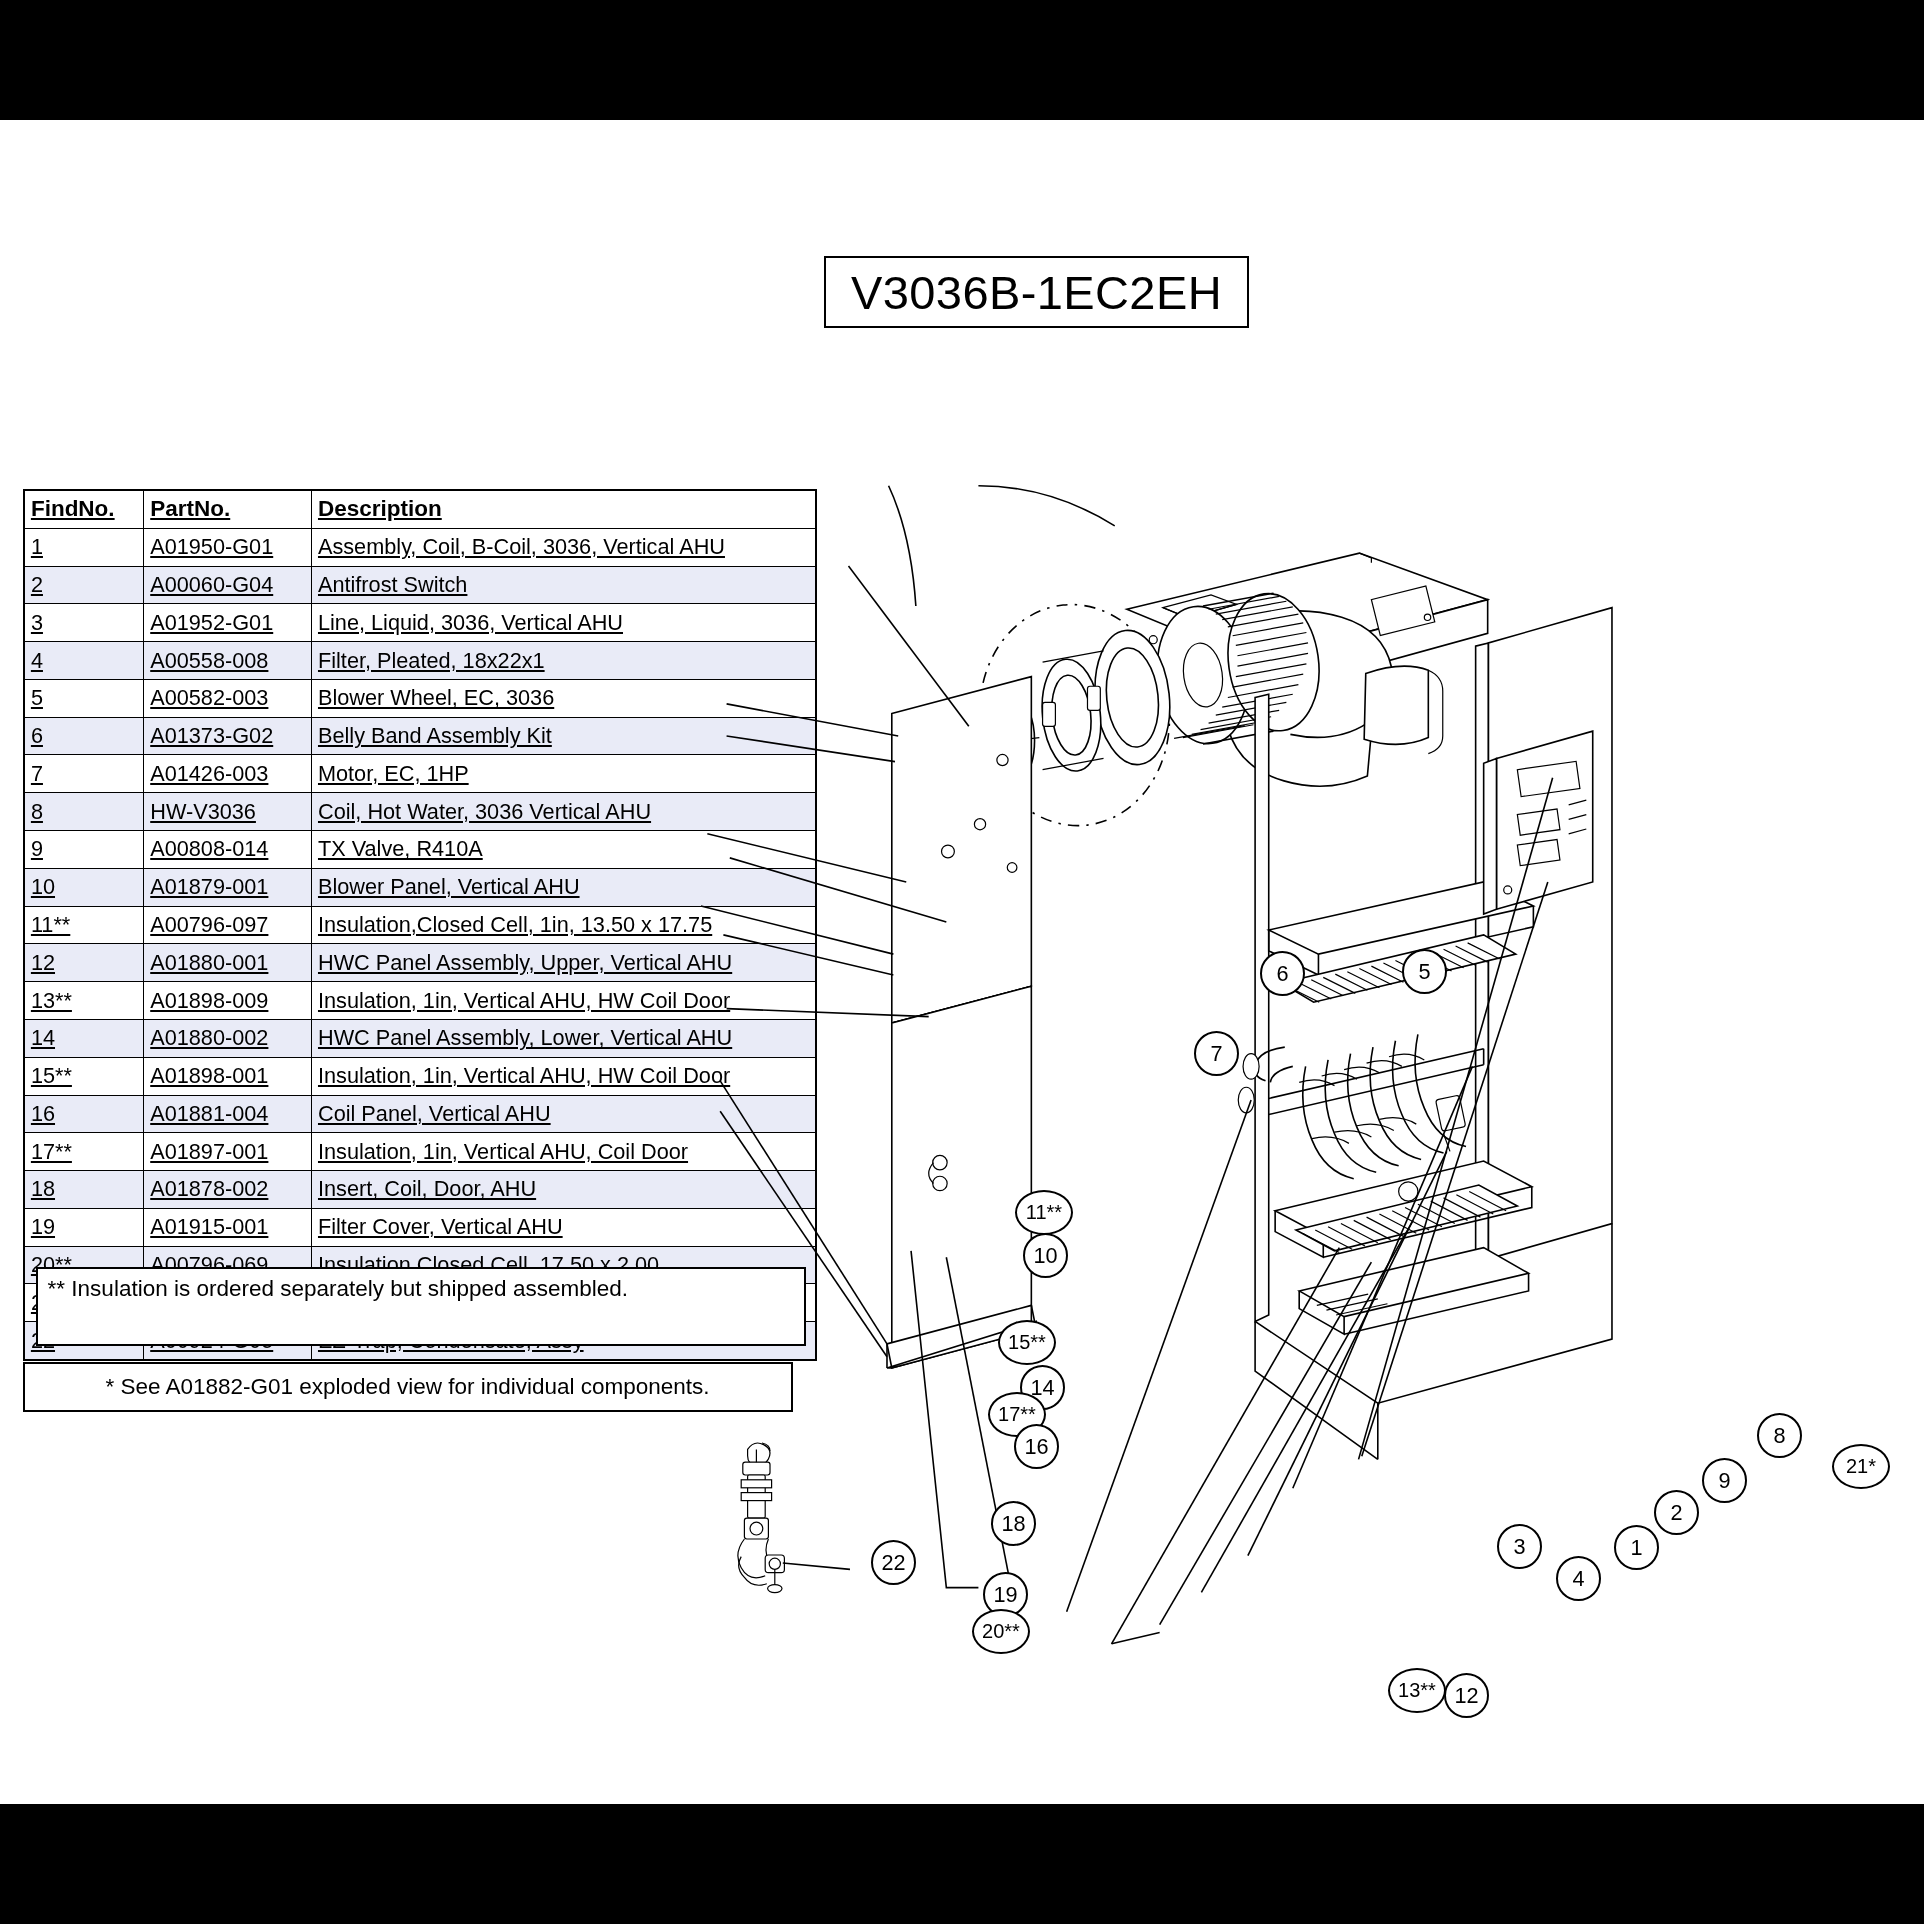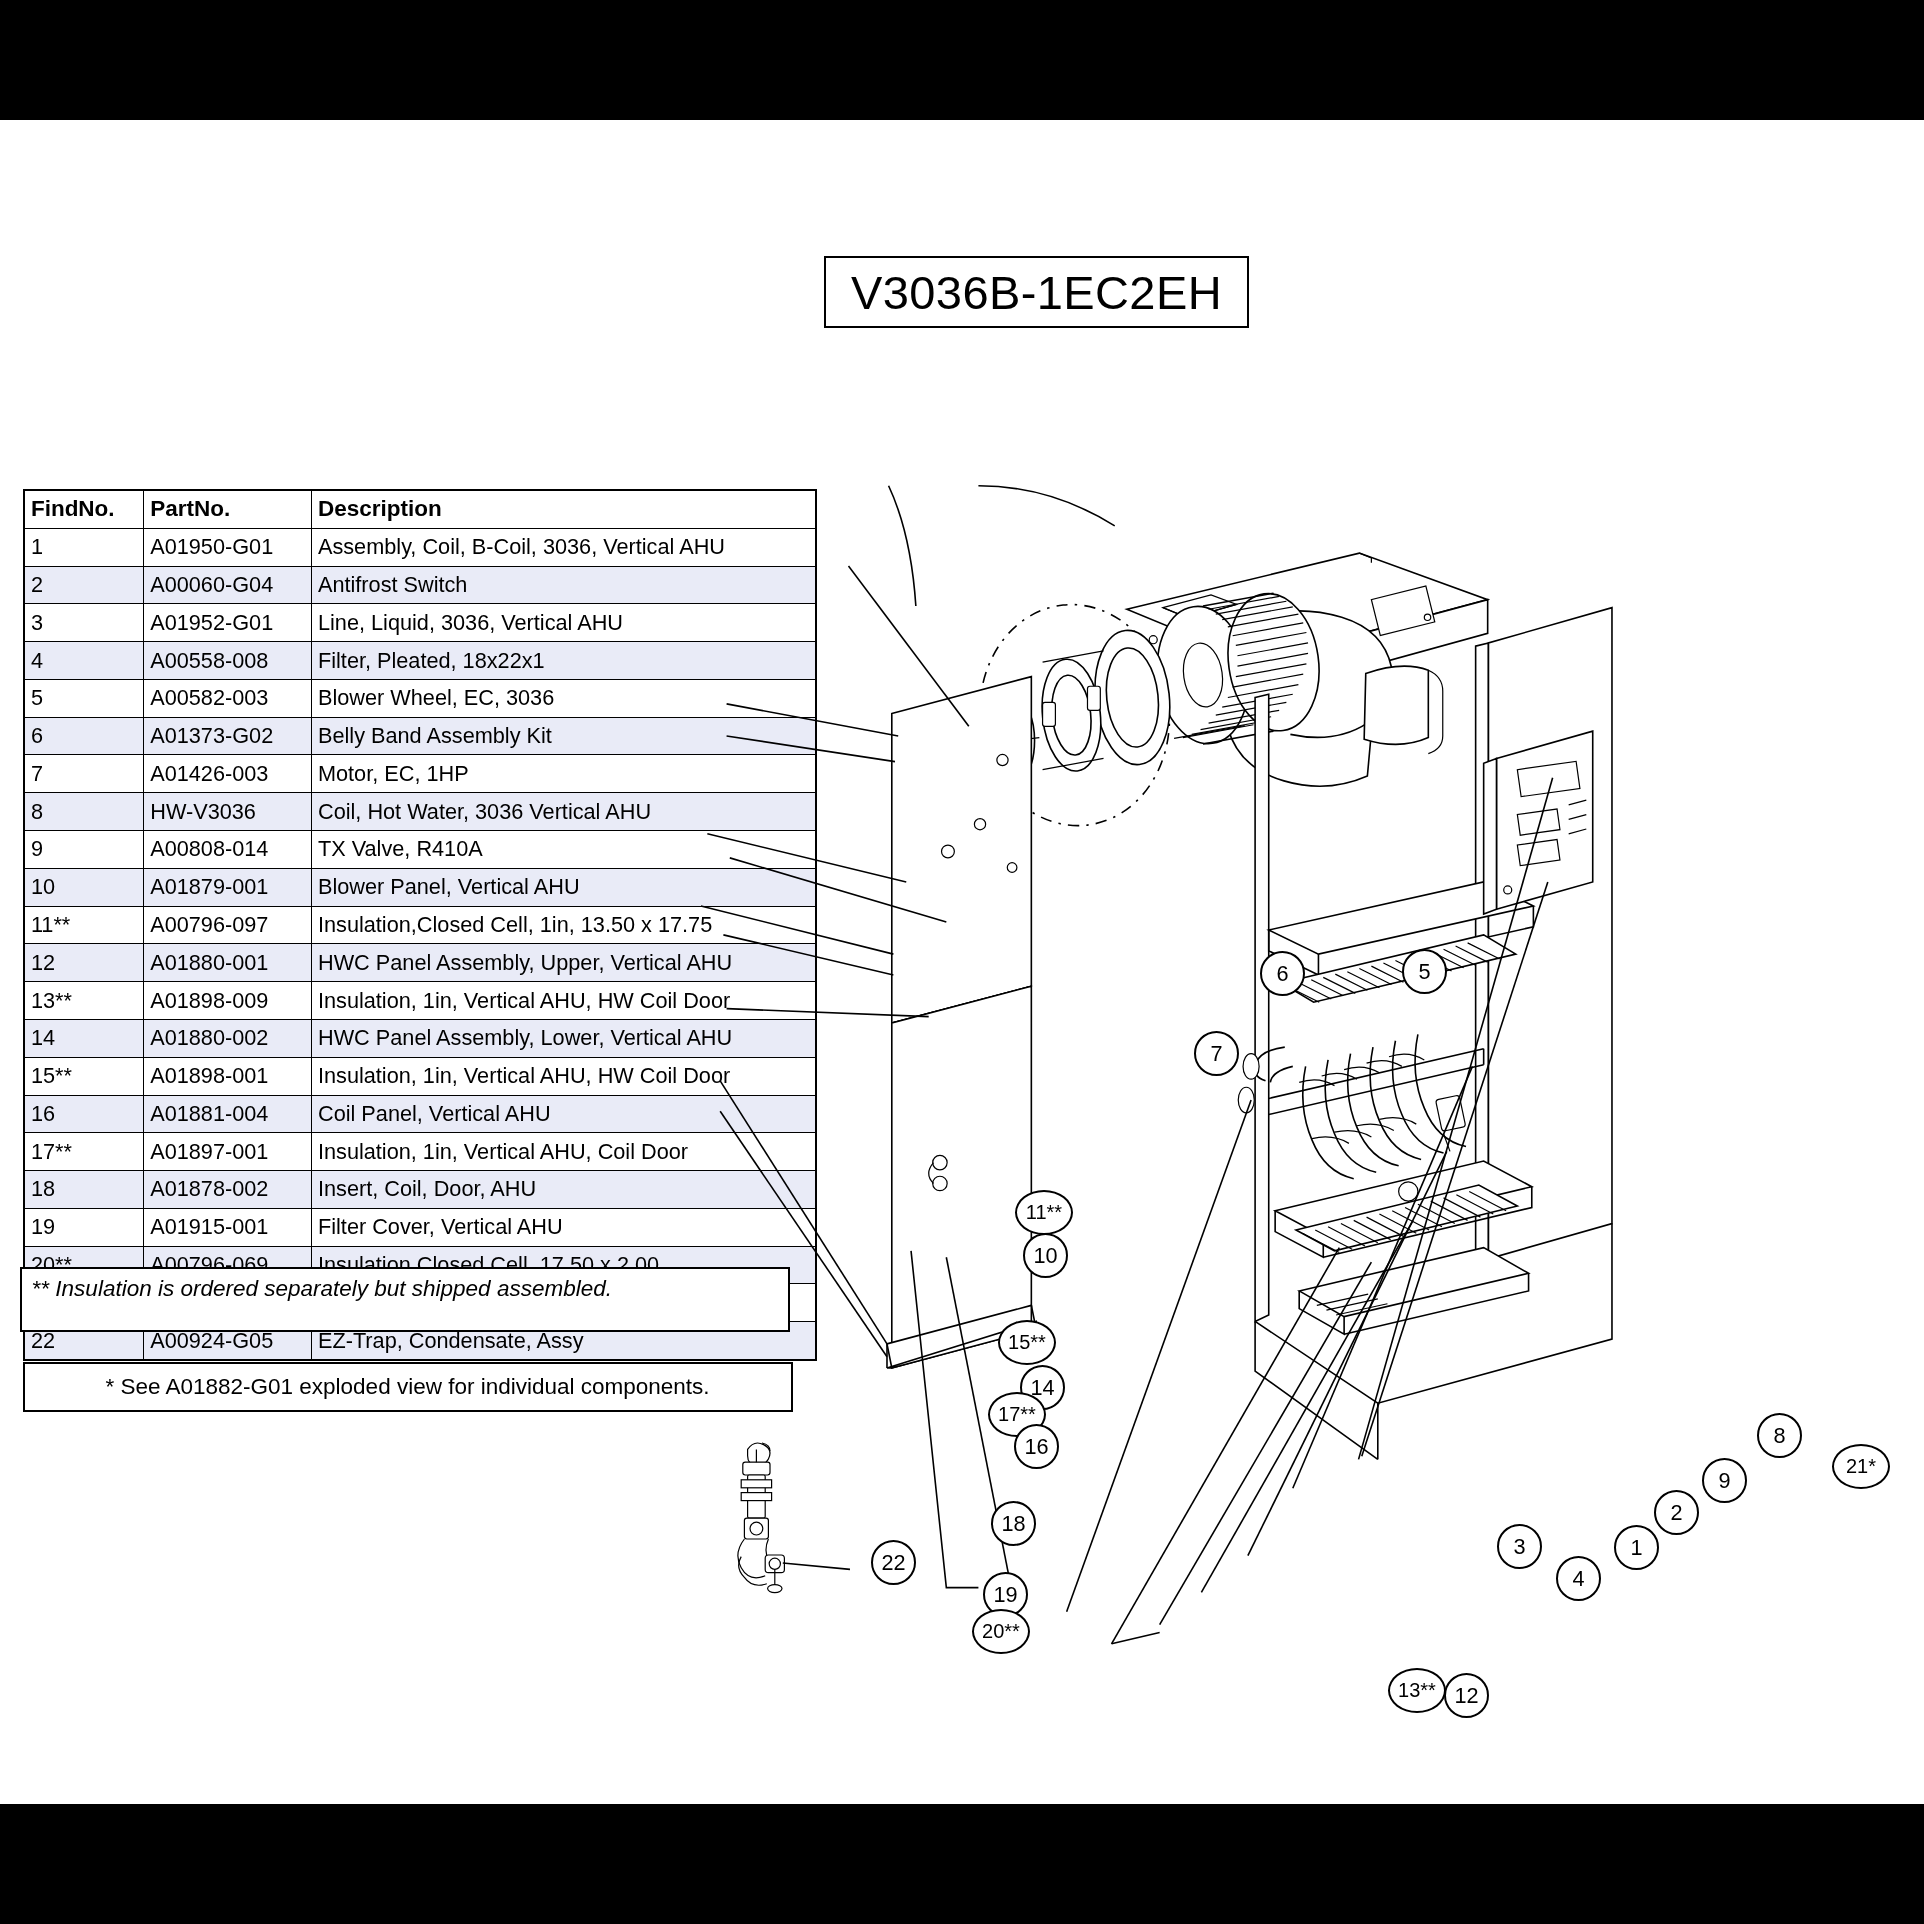--- a/index.html
+++ b/index.html
@@ -42,20 +42,21 @@
   }
   
   #parts-table {
     position: absolute;
     left: 22.5px;
     top: 369px;
     width: 794px;
     border: 2.4px solid #000;
     border-collapse: collapse;
     background: #fff;
+    text-decoration: underline;
   }
   #parts-table td, #parts-table th {
     border: 0.8px solid #000;
     font-size: 21.7px;
     color: #000;
     padding: 2.4px 6.4px;
     height: 32px;
     text-align: left;
     white-space: nowrap;
     overflow: hidden;
@@ -73,25 +74,24 @@
     position: absolute;
     border: 2.4px solid #000;
     box-sizing: border-box;
     background: #fff;
     color: #000;
     padding: 6.4px 9.6px;
     font-size: 22.5px;
     line-height: 1.25;
   }
   #note-insulation {
-    left: 20px;
+    left: 36px;
     top: 1147px;
     width: 770px;
-    height: 65px;
-    font-style: italic;
+    height: 79px;
   }
   #note-seeview {
     left: 22.5px;
     top: 1242px;
     width: 770px;
     height: 50px;
     display: flex;
     align-items: center;
     justify-content: center;
   }

